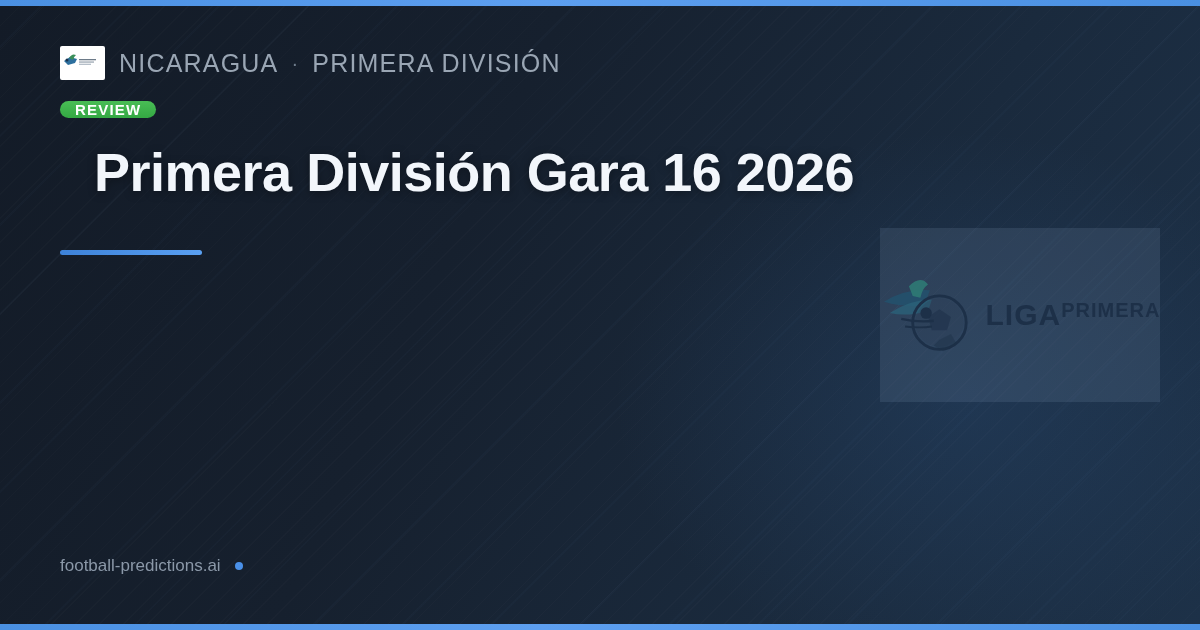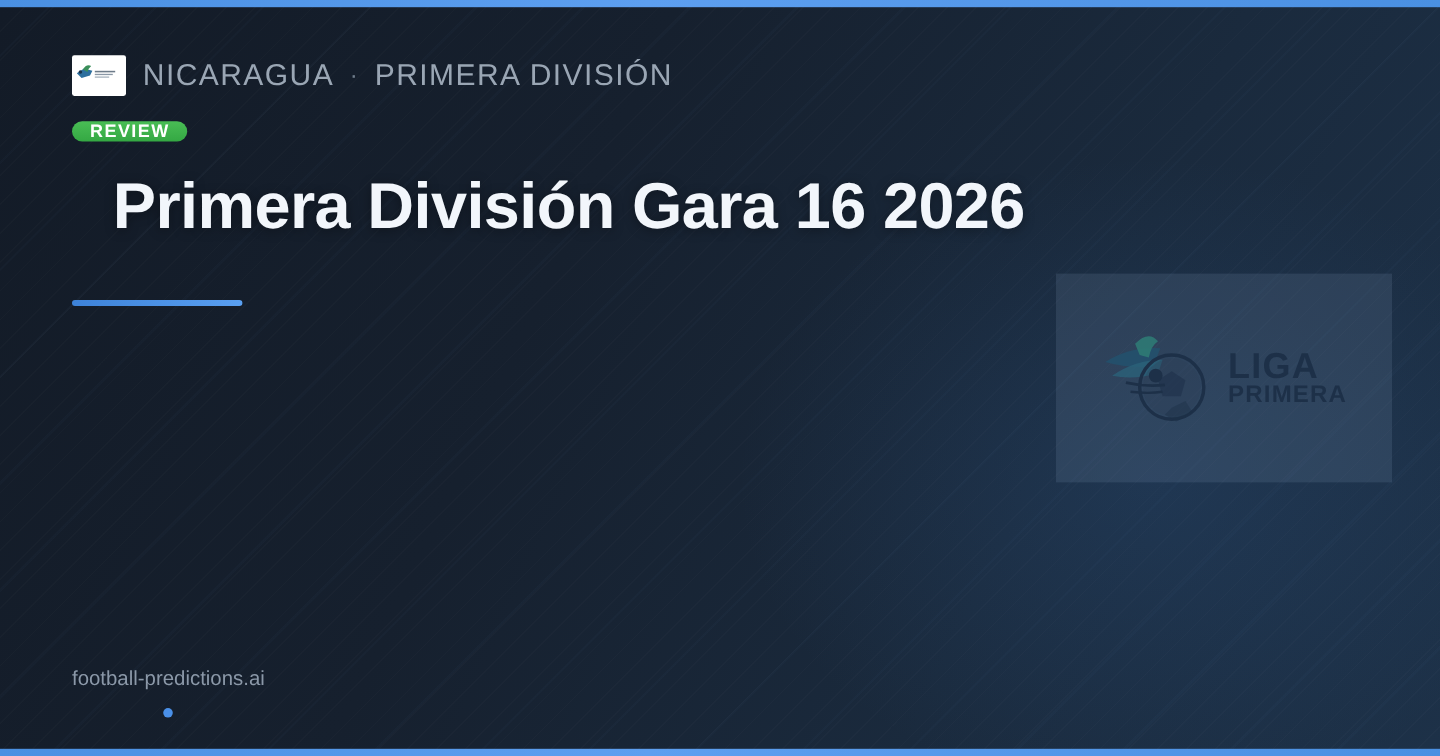--- a/index.html
+++ b/index.html
@@ -110,34 +110,34 @@
   
   .logo-panel {
     position:absolute; left:880px; top:228px;
     width:280px; height:174px;
     background:rgba(130,155,185,0.17);
     display:flex; align-items:center; justify-content:center;
     gap:10px;
   }
   .emblem { width:96px; height:84px; flex:none; }
   .wordmark {
-    display:flex; flex-direction:column;
+    display:flex; flex-direction:row;
     line-height:0.94;
     color:#1d3048;
     font-weight:bold;
     letter-spacing:1px;
   }
   .wordmark .l1 { font-size:30px; }
   .wordmark .l2 { font-size:20px; }
 
   
   .footer {
     position:absolute; left:60px; top:556px;
     display:flex; align-items:center; gap:14px;
-    font-size:17px; color:#8b98a8;flex-direction:column;
+    font-size:17px; color:#8b98a8;
   }
   .footer-dot {
     width:8px; height:8px; border-radius:50%;
     background:#4a90e8; flex:none;
   }
 </style>
 </head>
 <body>
 
 <div class="card">

